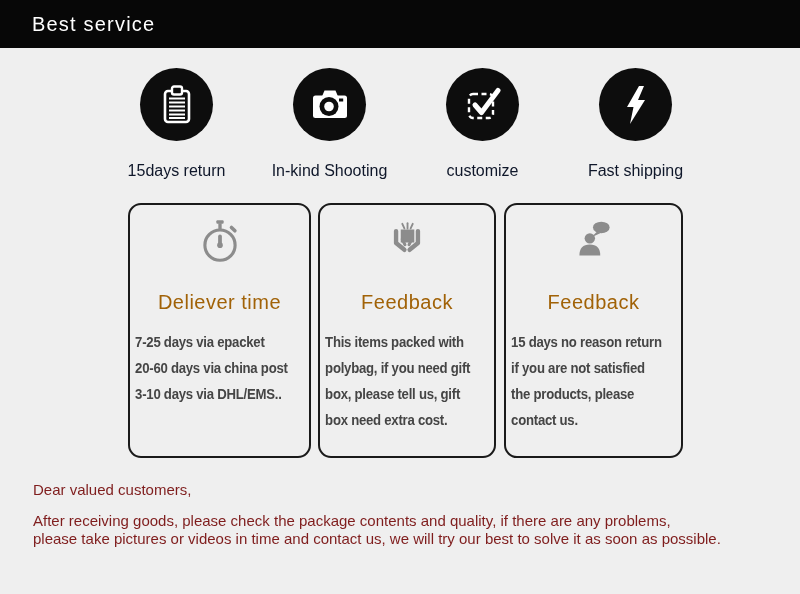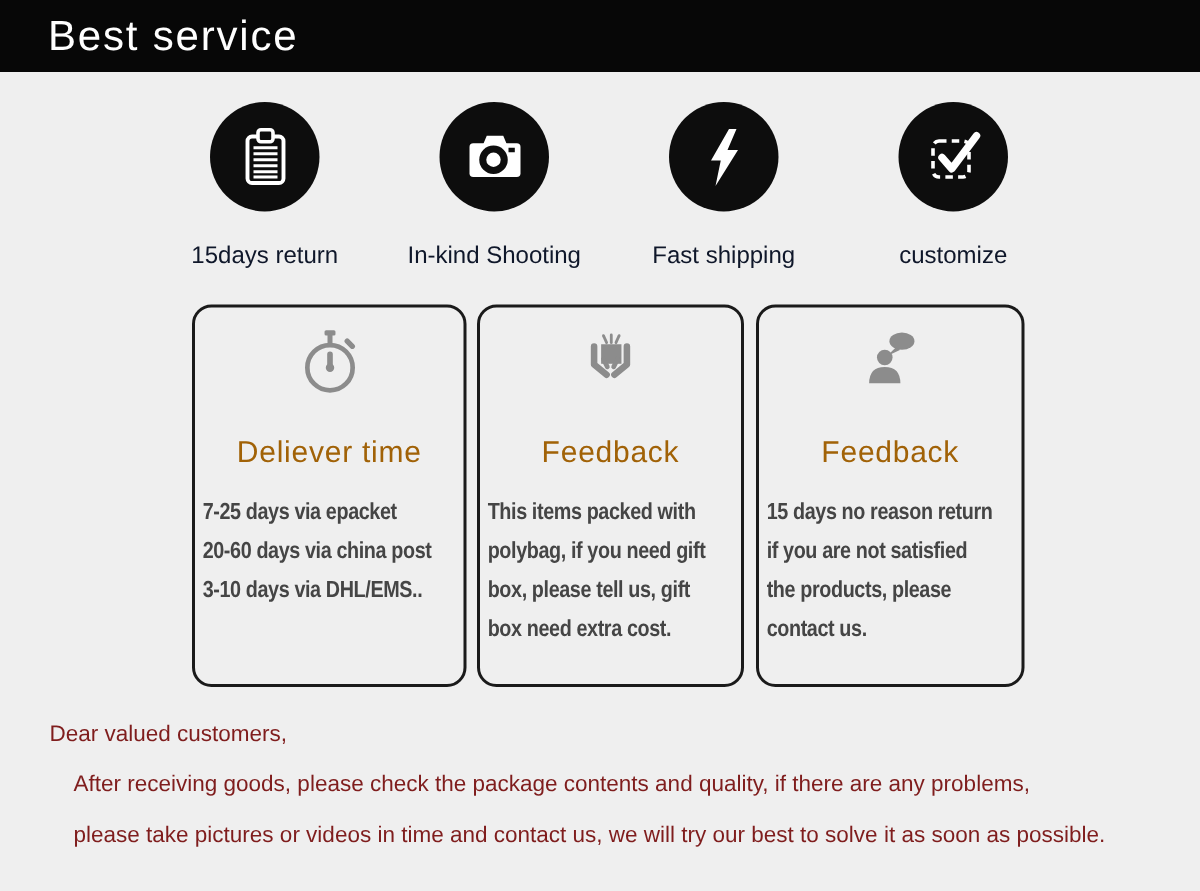--- a/index.html
+++ b/index.html
@@ -2,21 +2,21 @@
 <html><head>
 <meta charset="utf-8">
 <style>
   html,body{margin:0;padding:0;}
   body{font-family:"Liberation Sans",sans-serif;background:#efefef;}
   .stage{position:relative;width:800px;height:594px;background:#efefef;overflow:hidden;}
 
   
   .header{position:absolute;left:0;top:0;width:800px;height:48px;background:#070707;}
   .header .title{position:absolute;left:32px;top:0;line-height:48px;color:#ffffff;
-    font-size:28px;letter-spacing:1.2px;font-weight:400;white-space:nowrap;}
+    font-size:20px;letter-spacing:1.2px;font-weight:400;white-space:nowrap;}
 
   
   .features{position:absolute;left:100px;top:68px;width:612px;display:flex;}
   .feature{width:153px;display:flex;flex-direction:column;align-items:center;}
   .feature-circle{width:73px;height:73px;border-radius:50%;background:#0d0d0d;color:#ffffff;
     display:flex;align-items:center;justify-content:center;}
   .feature-circle svg{display:block;}
   .feature-label{margin-top:21px;font-size:16px;color:#0f172a;white-space:nowrap;}
 
   
@@ -28,21 +28,21 @@
   .card-icon{margin-top:8px;height:58px;display:flex;align-items:center;justify-content:center;}
   .card-title{margin-top:20px;font-size:20px;color:#a16207;letter-spacing:0.5px;white-space:nowrap;}
   .card-body{align-self:flex-start;margin-top:15px;padding-left:6px;width:117%;
     font-size:15.5px;font-weight:700;line-height:26px;color:#454545;letter-spacing:-0.3px;
     transform:scaleX(0.85);transform-origin:left top;}
   .card-body .line{white-space:nowrap;}
 
   
   .footer{position:absolute;left:33px;top:481px;color:#7f1d1d;font-size:15px;}
   .footer .greeting{margin:0 0 14px 0;white-space:nowrap;}
-  .footer .msg{margin:16px;line-height:17.5px;white-space:nowrap;}
+  .footer .msg{margin:0;line-height:17.5px;white-space:nowrap;}
 </style>
 </head>
 <body>
 
 <div class="stage">
 
   <div class="header">
     <div class="title">Best service</div>
   </div>
 
@@ -75,34 +75,34 @@
           <circle cx="21" cy="23.5" r="4.8" fill="currentColor"></circle>
           <rect x="31" y="15.5" width="4.2" height="3" fill="#0d0d0d"></rect>
         </svg>
       </div>
       <div class="feature-label">In-kind Shooting</div>
     </div>
 
     <div class="feature">
       <div class="feature-circle">
         <svg width="44" height="44" viewBox="0 0 44 44">
-          <path d="M25 3 L13 24 L19.5 24 L16 41 L31 17 L24 17 L30 3 Z" fill="currentColor"></path>
+          <rect x="8" y="11" width="24" height="24" rx="4" fill="none" stroke="currentColor" stroke-width="2.4" stroke-dasharray="5 3.5"></rect>
+          <path d="M14 22 L20.5 29.5 L37 7.5" fill="none" stroke="currentColor" stroke-width="5" stroke-linecap="round" stroke-linejoin="round"></path>
         </svg>
       </div>
-      <div class="feature-label">Fast shipping</div>
+      <div class="feature-label">customize</div>
     </div>
 
     <div class="feature">
       <div class="feature-circle">
         <svg width="44" height="44" viewBox="0 0 44 44">
-          <rect x="8" y="11" width="24" height="24" rx="4" fill="none" stroke="currentColor" stroke-width="2.4" stroke-dasharray="5 3.5"></rect>
-          <path d="M14 22 L20.5 29.5 L37 7.5" fill="none" stroke="currentColor" stroke-width="5" stroke-linecap="round" stroke-linejoin="round"></path>
+          <path d="M25 3 L13 24 L19.5 24 L16 41 L31 17 L24 17 L30 3 Z" fill="currentColor"></path>
         </svg>
       </div>
-      <div class="feature-label">customize</div>
+      <div class="feature-label">Fast shipping</div>
     </div>
 
   </div>
 
   <div class="card card-1">
     <div class="card-icon">
       <svg width="50" height="50" viewBox="0 0 48 48">
         <rect x="20.5" y="3" width="7" height="3.4" rx="1" fill="currentColor"></rect>
         <rect x="22.4" y="6" width="3.2" height="5.5" fill="currentColor"></rect>
         <line x1="35" y1="10" x2="38.3" y2="13.3" stroke="currentColor" stroke-width="3.4" stroke-linecap="round"></line>

